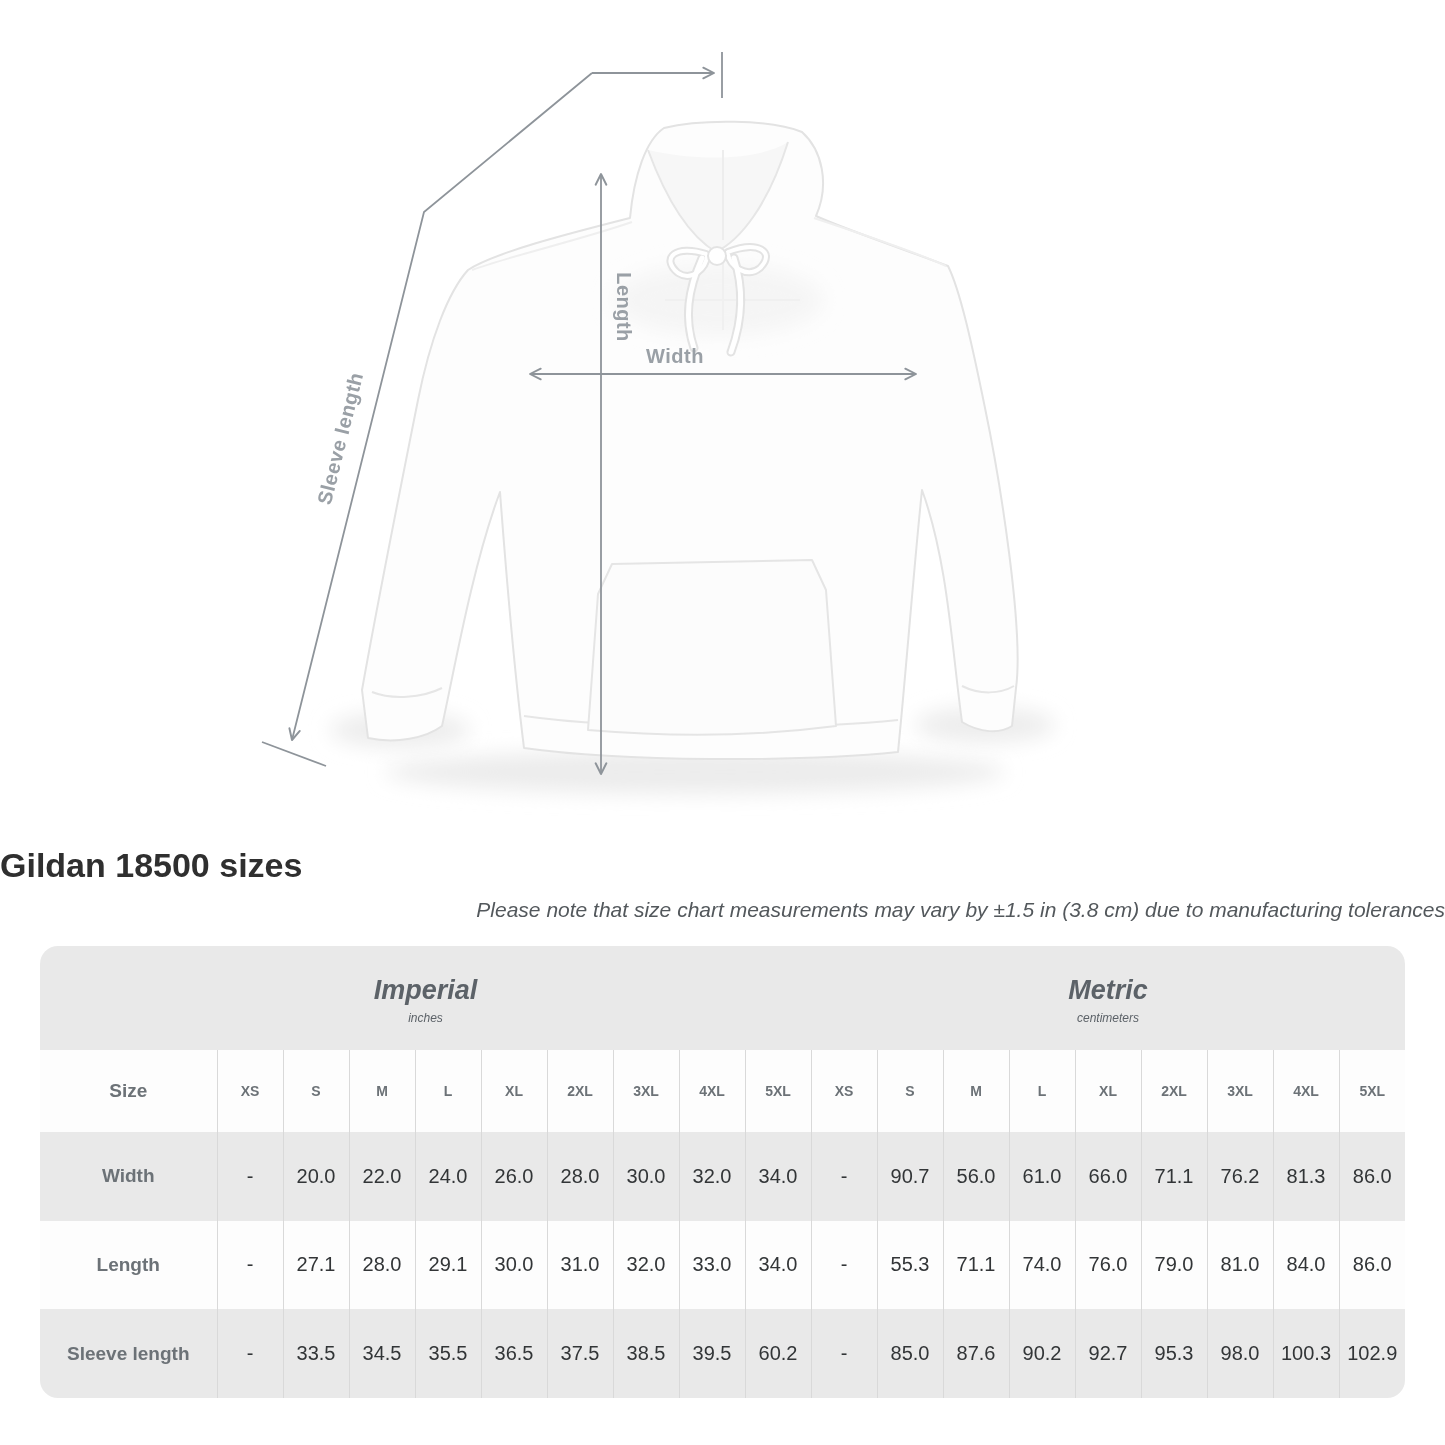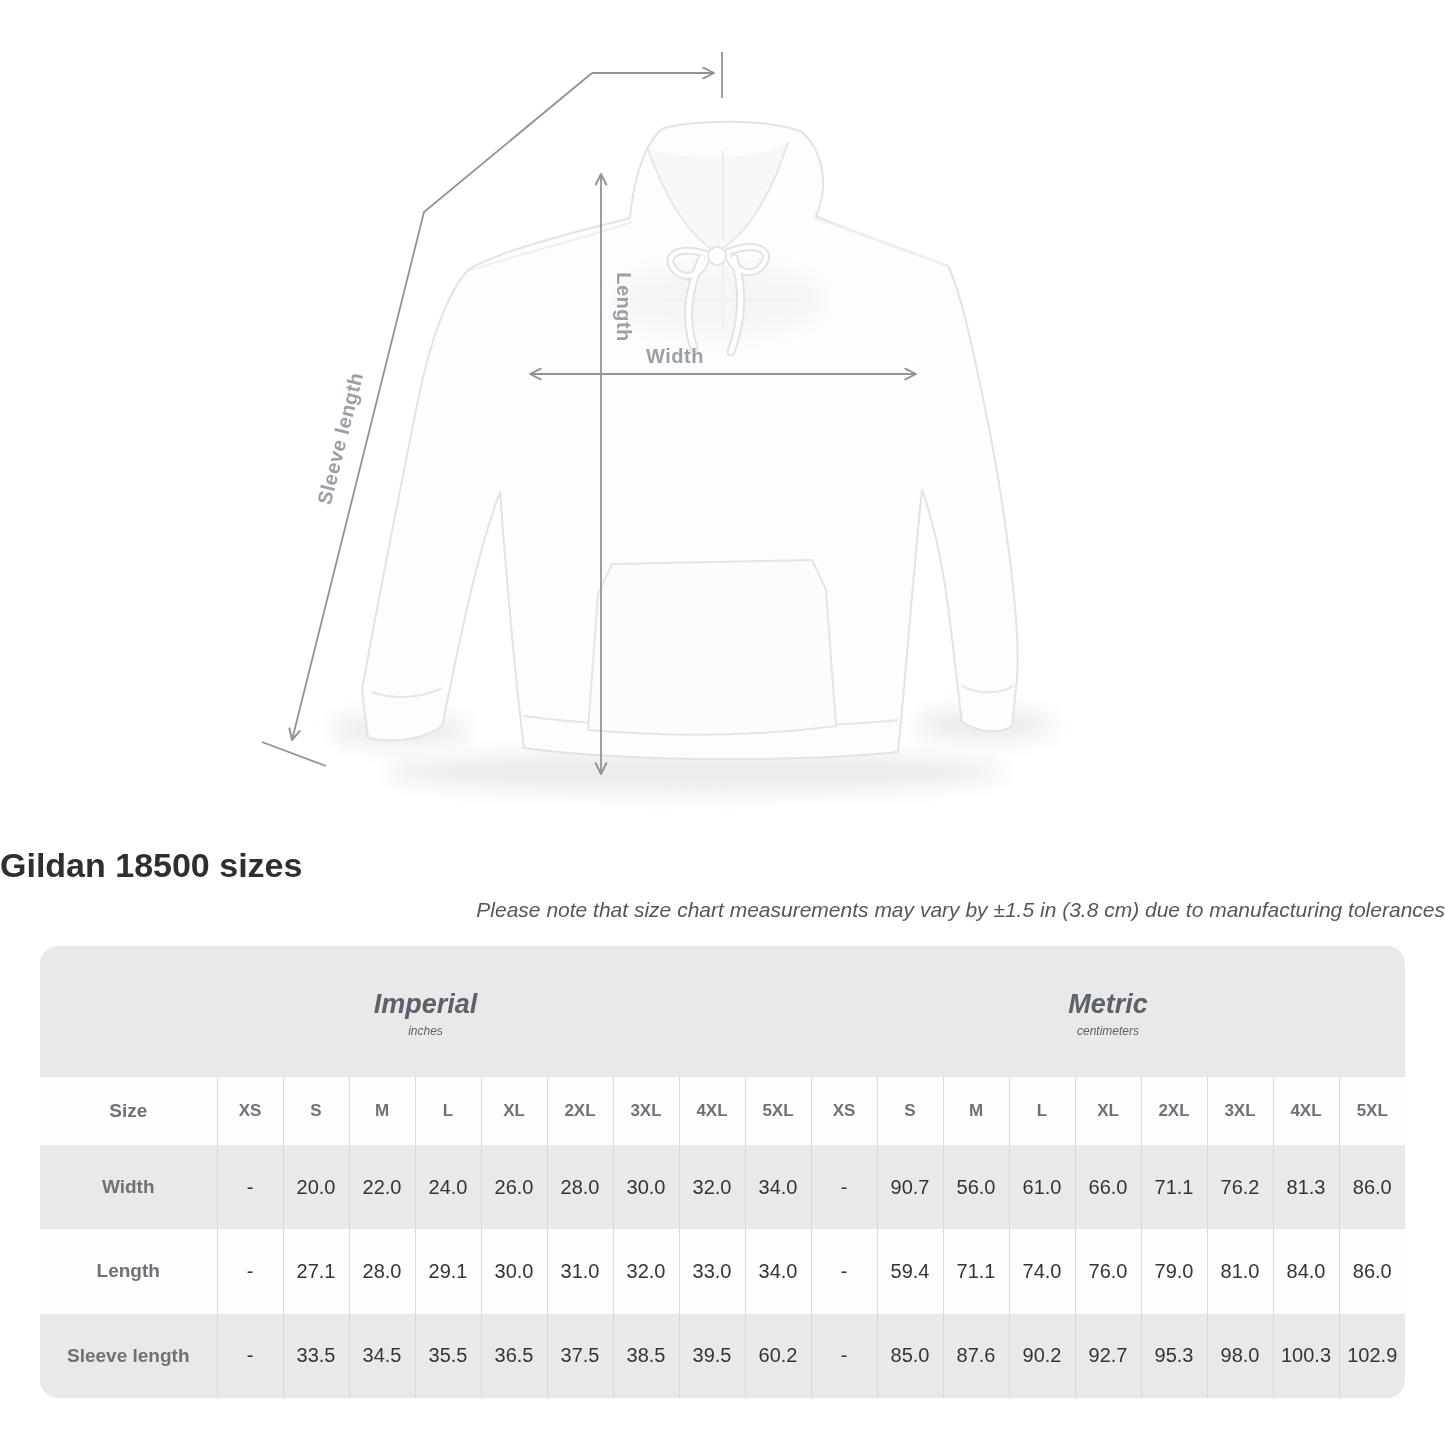--- a/index.html
+++ b/index.html
@@ -21,27 +21,27 @@
     font-size:21px;font-style:italic;color:#53585c;
   }
   
   #panel{
     position:absolute;top:946px;left:40px;width:1365px;height:452px;
     background:var(--panel-bg,#e9e9e9);border-radius:18px;overflow:hidden;
   }
   table{width:100%;height:100%;border-collapse:collapse;table-layout:fixed;}
   col.label-col{width:177px;}
   th,td{padding:0;text-align:center;vertical-align:middle;font-weight:normal;}
-  tr.r-group{height:131px;}
-  tr.r-size{height:68px;background:#fdfdfd;}
+  tr.r-group{height:104px;}
+  tr.r-size{height:82px;background:#fdfdfd;}
   tbody tr{height:83px;}
   tbody tr:nth-child(even){background:#fdfdfd;}
   .gname{font-size:27px;font-weight:bold;font-style:italic;color:#5c6268;line-height:1.45;}
   .gunit{font-size:12px;font-style:italic;color:#5c6268;}
-  .hdr{font-size:17px;font-weight:bold;color:#6c7277;}
+  .hdr{font-size:14px;font-weight:bold;color:#6c7277;}
   .rowlab{font-size:19px;font-weight:bold;color:#6c7277;}
   .val{font-size:20px;color:#323537;}
   .bl{border-left:1px solid #d9d9d9;}
 </style>
 </head>
 <body>
 
 <svg id="diagram" width="1445" height="838" viewBox="0 0 1445 838">
   <defs>
     <marker id="arr" viewBox="0 0 14 14" refX="12" refY="7" markerWidth="15" markerHeight="15" markerUnits="userSpaceOnUse" orient="auto-start-reverse">
@@ -213,21 +213,21 @@
           <td class="val bl">-</td>
           <td class="val bl">27.1</td>
           <td class="val bl">28.0</td>
           <td class="val bl">29.1</td>
           <td class="val bl">30.0</td>
           <td class="val bl">31.0</td>
           <td class="val bl">32.0</td>
           <td class="val bl">33.0</td>
           <td class="val bl">34.0</td>
           <td class="val bl">-</td>
-          <td class="val bl">59.4</td>
+          <td class="val bl">55.3</td>
           <td class="val bl">71.1</td>
           <td class="val bl">74.0</td>
           <td class="val bl">76.0</td>
           <td class="val bl">79.0</td>
           <td class="val bl">81.0</td>
           <td class="val bl">84.0</td>
           <td class="val bl">86.0</td>
         </tr>
         <tr>
           <th class="rowlab">Sleeve length</th>

